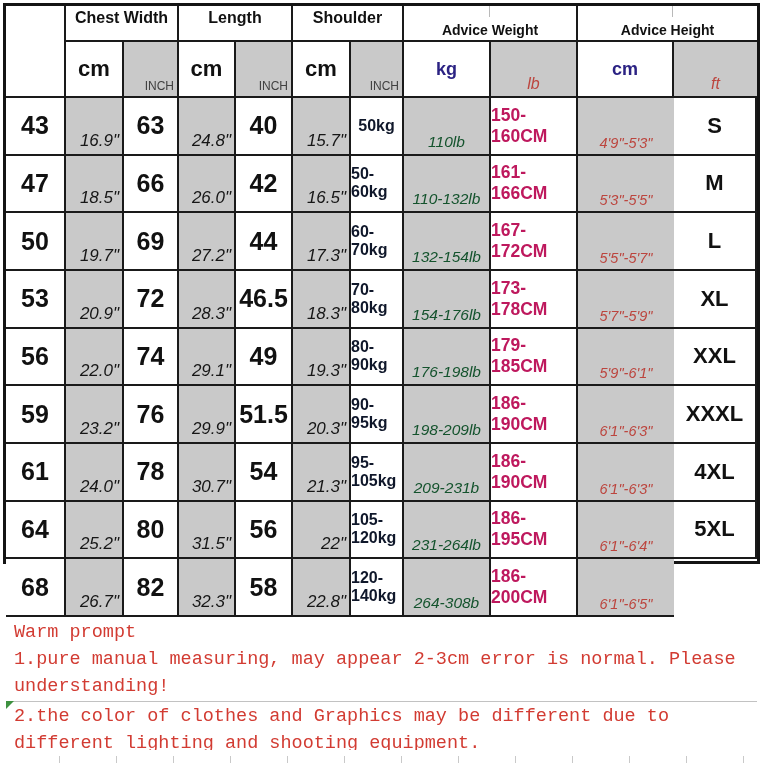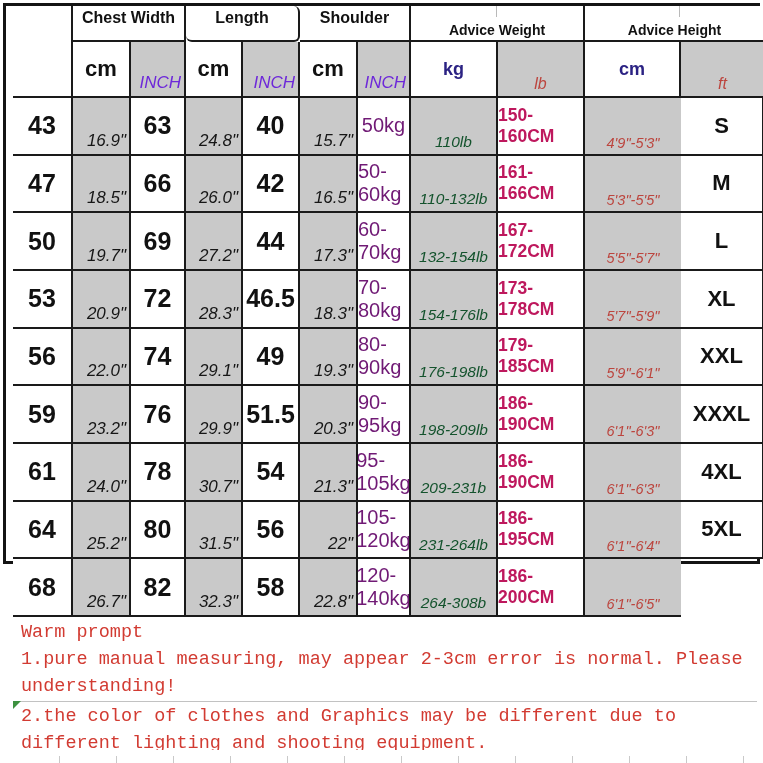--- a/index.html
+++ b/index.html
@@ -1,55 +1,55 @@
 <!DOCTYPE html>
 <html><head>
 <meta charset="utf-8">
 <style>
   html,body{margin:0;padding:0;background:#fff;}
   .canvas{position:relative;width:763px;height:763px;background:#ffffff;overflow:hidden;
           font-family:"Liberation Sans","DejaVu Sans",sans-serif;color:#111;}
   .sheet{position:absolute;left:3px;top:3px;width:757px;height:561px;box-sizing:border-box;
-         border:3px solid #141414;background:#fff;padding-left:7px;}
+         border:3px solid #141414;background:#fff;}
   
   .size-table{display:grid;width:751px;
     grid-template-columns:60px 58px 55px 57px 57px 58px 53px 87px 87px 96px 83px;
     grid-template-rows:36px 56px repeat(9,57.67px);}
   .cell{box-sizing:border-box;border-right:2px solid #1a1a1a;border-bottom:2px solid #1a1a1a;
         display:flex;overflow:hidden;background:#fff;}
   .gray{background:#c9c9c9;}
   .center-mid{align-items:center;justify-content:center;}
   .bot-right{align-items:flex-end;justify-content:flex-end;padding:0 3px 3px 0;}
   .bot-center{align-items:flex-end;justify-content:center;padding-bottom:3px;text-align:right;}
   .top-center{align-items:flex-start;justify-content:center;padding-top:3px;}
   .bot-head{align-items:flex-end;justify-content:center;padding-bottom:2px;}
   
   .h-size{grid-area:1/1/3/2;}
   .h-chest{grid-area:1/2/2/4;}
-  .h-length{grid-area:1/4/2/6;border-radius:6px;}
+  .h-length{grid-area:1/4/2/6;}
   .h-shoulder{grid-area:1/6/2/8;}
   .h-aw{grid-area:1/8/2/10;position:relative;}
   .h-ah{grid-area:1/10/2/12;position:relative;border-right:none;}
   .h-aw::after,.h-ah::after{content:"";position:absolute;top:0;width:1px;height:11px;background:#b9b9b9;}
   .h-aw::after{left:85px;}
   .h-ah::after{left:94px;}
   .u-ccm{grid-area:2/2;} .u-cin{grid-area:2/3;} .u-lcm{grid-area:2/4;} .u-lin{grid-area:2/5;}
   .u-scm{grid-area:2/6;} .u-sin{grid-area:2/7;} .u-kg{grid-area:2/8;} .u-lb{grid-area:2/9;}
   .u-hcm{grid-area:2/10;} .u-ft{grid-area:2/11;border-right:none;}
   
   .t-group{font-weight:bold;font-size:16px;}
   .t-advice{font-weight:bold;font-size:14px;}
   .t-unit-cm{font-weight:bold;font-size:22px;}
-  .t-unit-inch{font-style:italic;font-size:17px;color:#6d28d9;}
+  .t-unit-inch{font-size:12px;color:#404040;}
   .t-unit-kg{font-weight:bold;font-size:18px;color:#2b2283;}
   .t-unit-lb{font-style:italic;font-size:16px;color:#bc453e;}
   .c-size{font-weight:bold;font-size:22px;}
   .c-cm{font-weight:bold;font-size:25px;}
   .c-inch{font-style:italic;font-size:17px;color:#161616;}
-  .c-kg{font-weight:normal;font-size:20px;color:#701a75;}
+  .c-kg{font-weight:bold;font-size:16px;color:#0f172a;}
   .c-lb{font-style:italic;font-size:15.5px;color:#14532d;}
   .c-hcm{font-weight:bold;font-size:17.5px;color:#be185d;}
   .c-ft{font-style:italic;font-size:14.5px;color:#bc453e;border-right:none;}
   
   .notes{position:relative;box-sizing:border-box;height:133px;padding:2px 8px 0 8px;
          font-family:"Liberation Mono","DejaVu Sans Mono",monospace;
          color:#d23b32;font-size:18.5px;line-height:27px;overflow:hidden;}
   .notes-divider{border:none;border-top:1px solid #c2c2c2;margin:1px -8px 1px -8px;}
   .err-marker{position:absolute;left:0;top:84px;width:0;height:0;
               border-top:8px solid #3d9140;border-right:8px solid transparent;}

